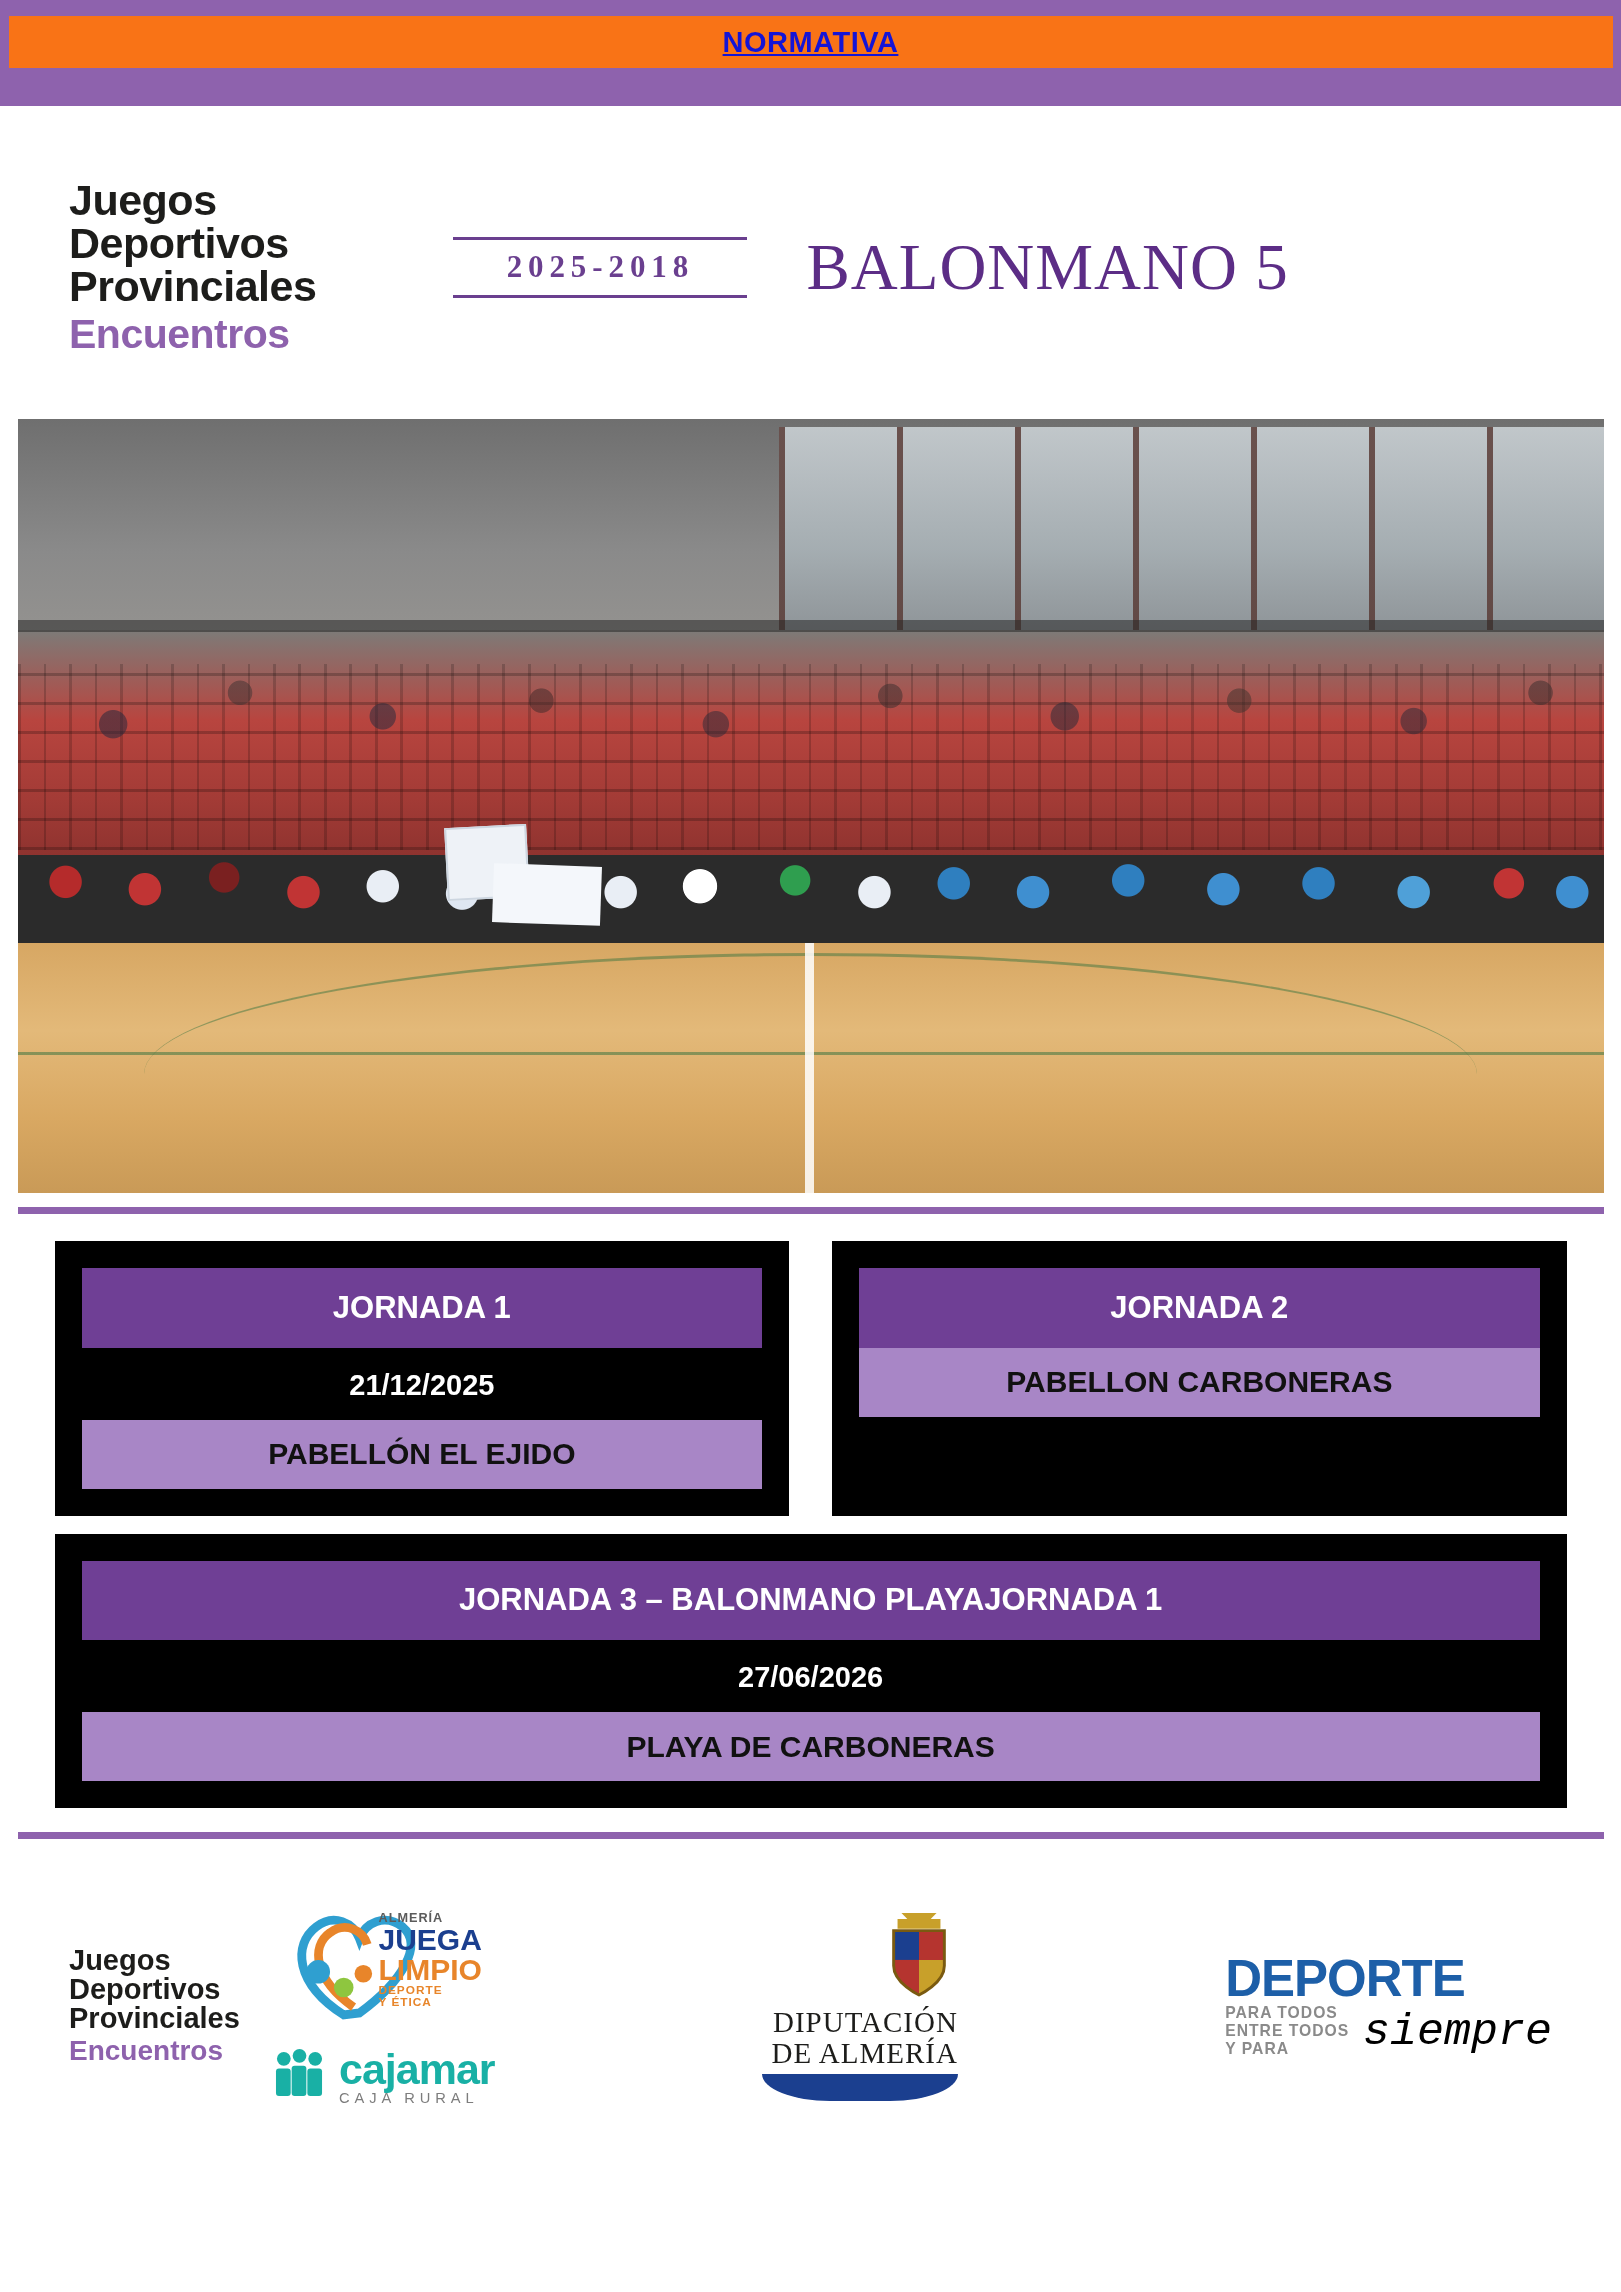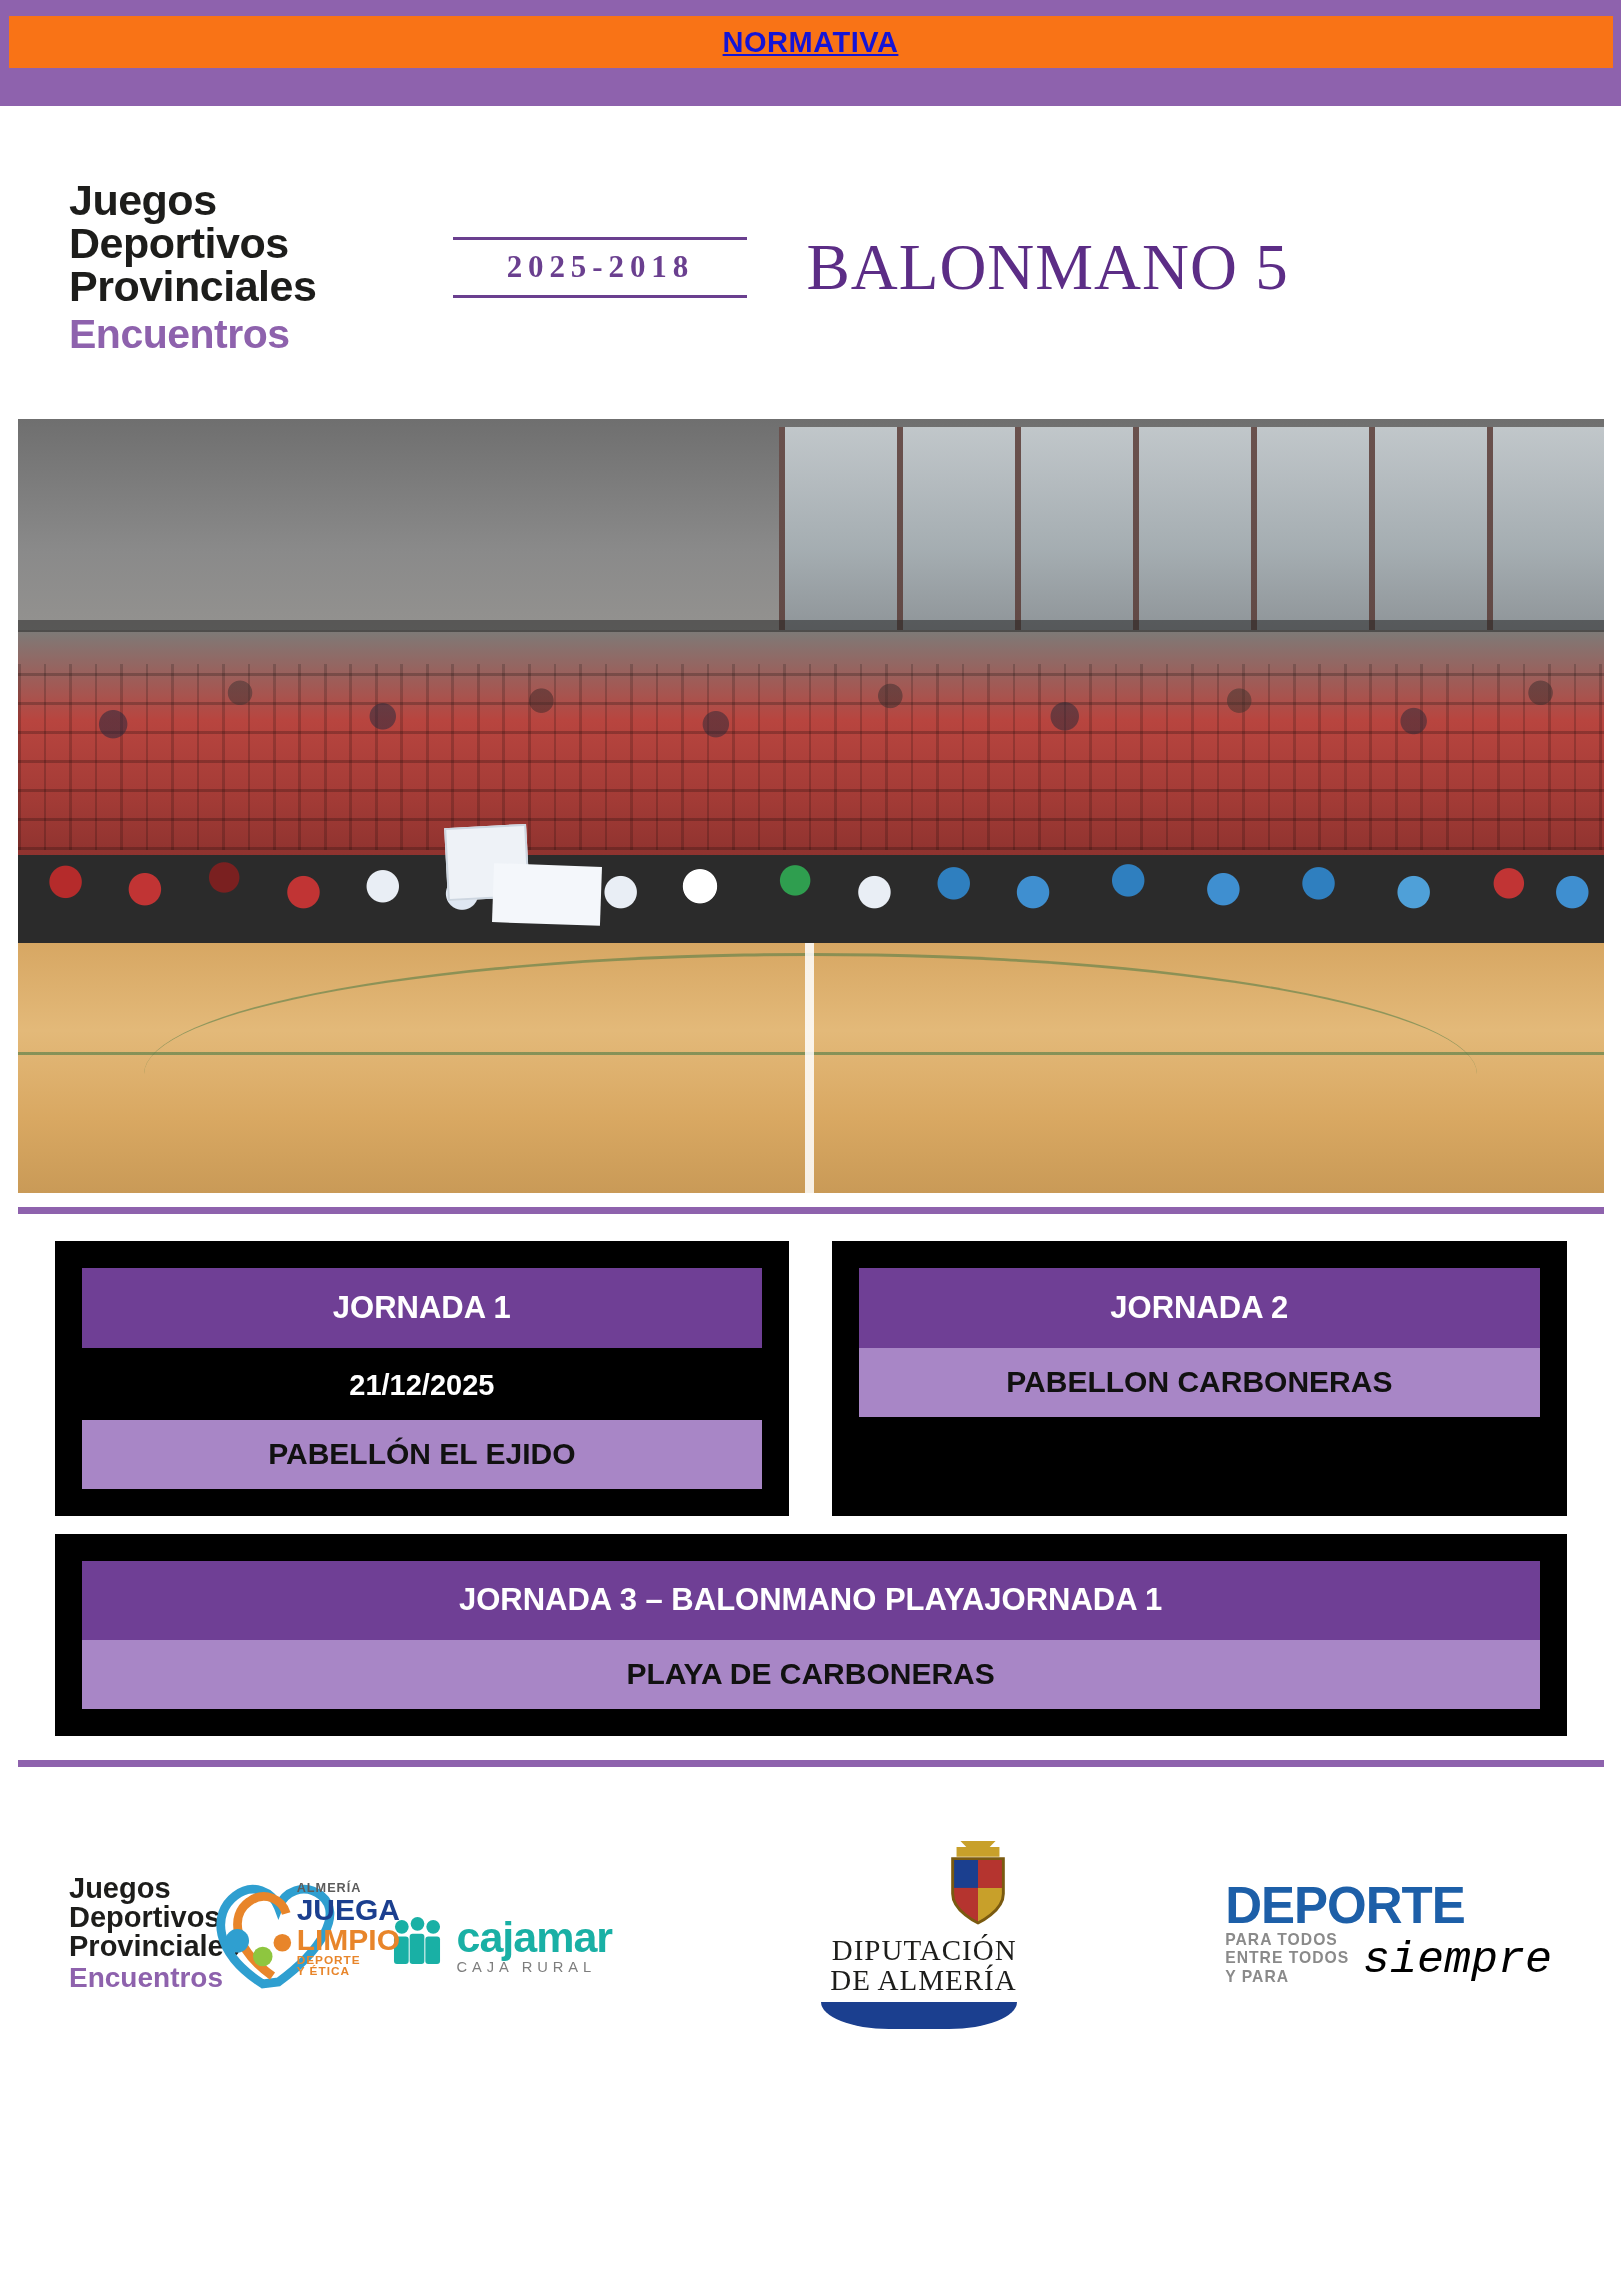--- a/index.html
+++ b/index.html
@@ -405,38 +405,39 @@
     <div class="card">
       <div class="card-title">JORNADA 2</div>
       <div class="card-venue">PABELLON CARBONERAS</div>
     </div>
 
   </div>
 
   <div class="jornada3-row">
     <div class="card card-wide">
       <div class="card-title">JORNADA 3 – BALONMANO PLAYAJORNADA 1</div>
+      <div class="card-date">27/06/2026</div>
       <div class="card-venue">PLAYA DE CARBONERAS</div>
     </div>
   </div>
 
 </div>
 
 <div class="footer">
 
   <div style="display:flex; align-items:center; gap:9.8px;">
     <div class="footer-brand">
       <div class="fb-line">Juegos</div>
       <div class="fb-line">Deportivos</div>
       <div class="fb-line">Provinciales</div>
       <div class="fb-sub">Encuentros</div>
     </div>
   </div>
 
-  <div style="display:flex; flex-direction:row; align-items:center; margin-left:-235px;">
+  <div style="display:flex; flex-direction:column; align-items:center; margin-left:-235px;">
     <div class="jl-logo">
       <div class="jl-heart">
         <svg width="186" height="118" viewBox="0 0 190 120" xmlns="http://www.w3.org/2000/svg">
           <path d="M60 112 C10 80 8 40 32 22 C50 8 70 18 76 34 C82 18 102 8 120 22 C142 40 120 78 76 110 Z" fill="none" stroke="#2f9fd0" stroke-width="9"></path>
           <path d="M70 104 C30 76 26 42 46 28 C62 16 80 26 84 40" fill="none" stroke="#e8852a" stroke-width="9"></path>
           <circle cx="34" cy="68" r="12" fill="#2f9fd0"></circle>
           <circle cx="60" cy="84" r="10" fill="#8ec63f"></circle>
           <circle cx="80" cy="70" r="9" fill="#e8852a"></circle>
         </svg>
       </div>

